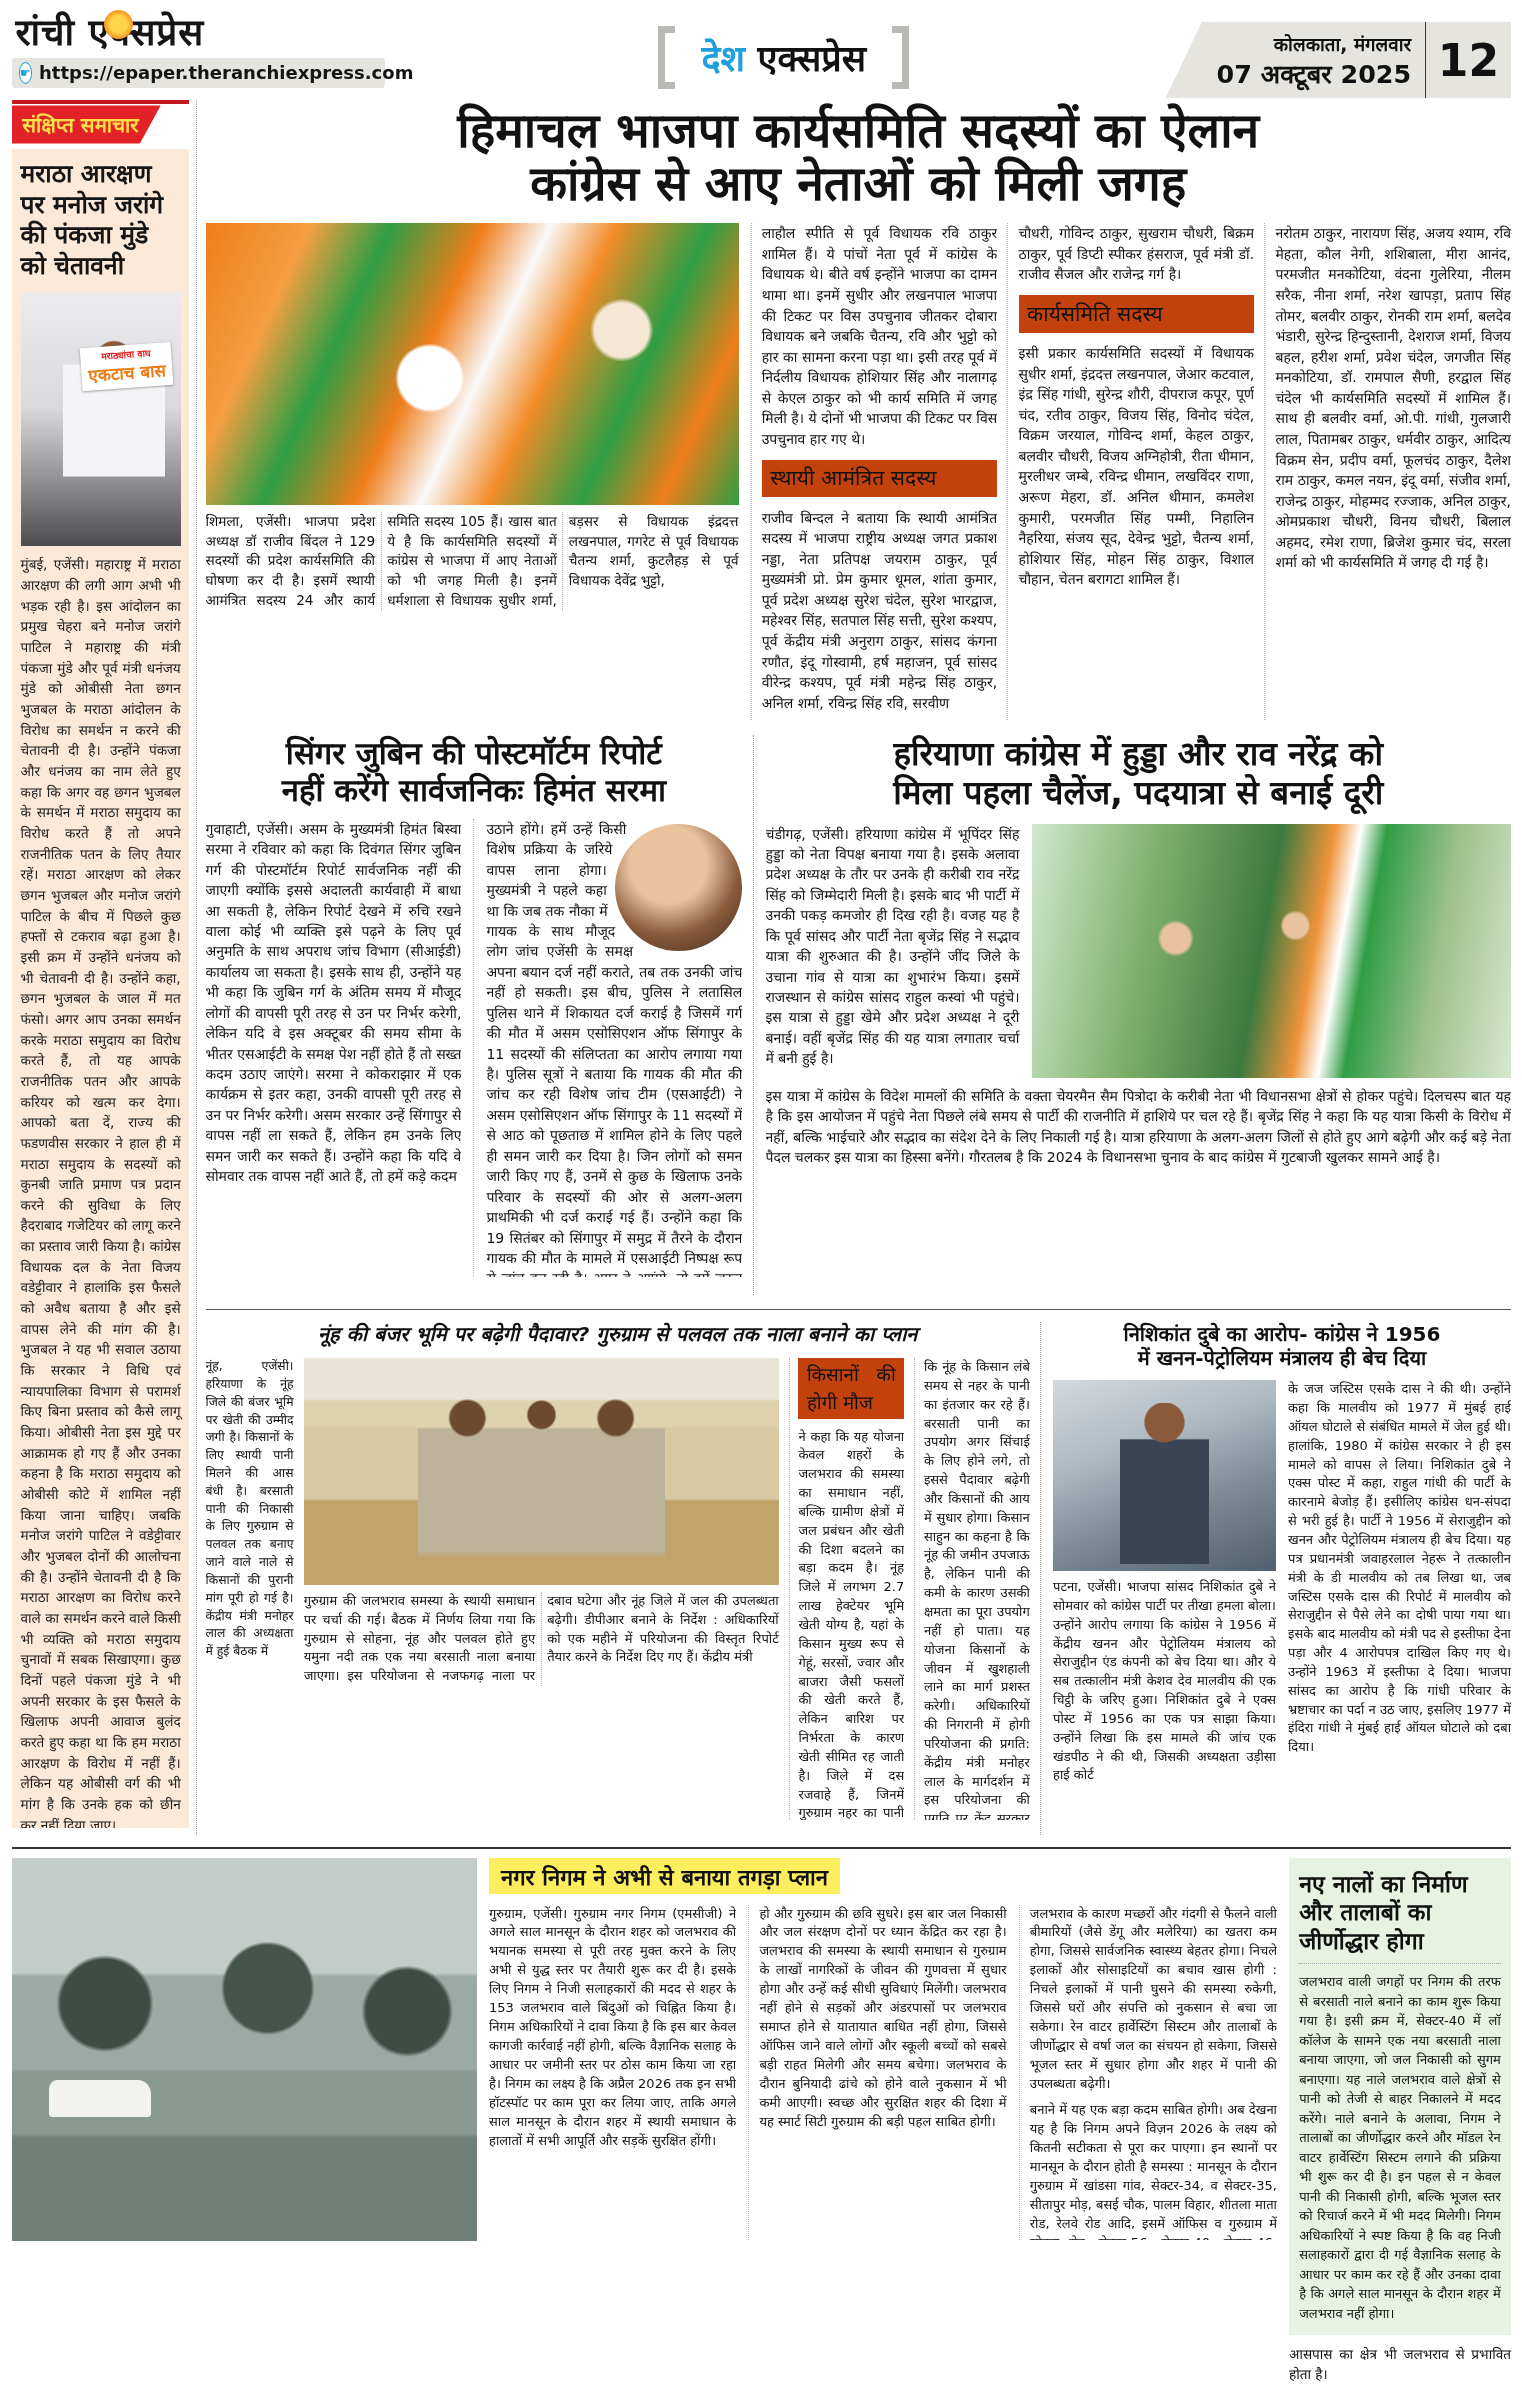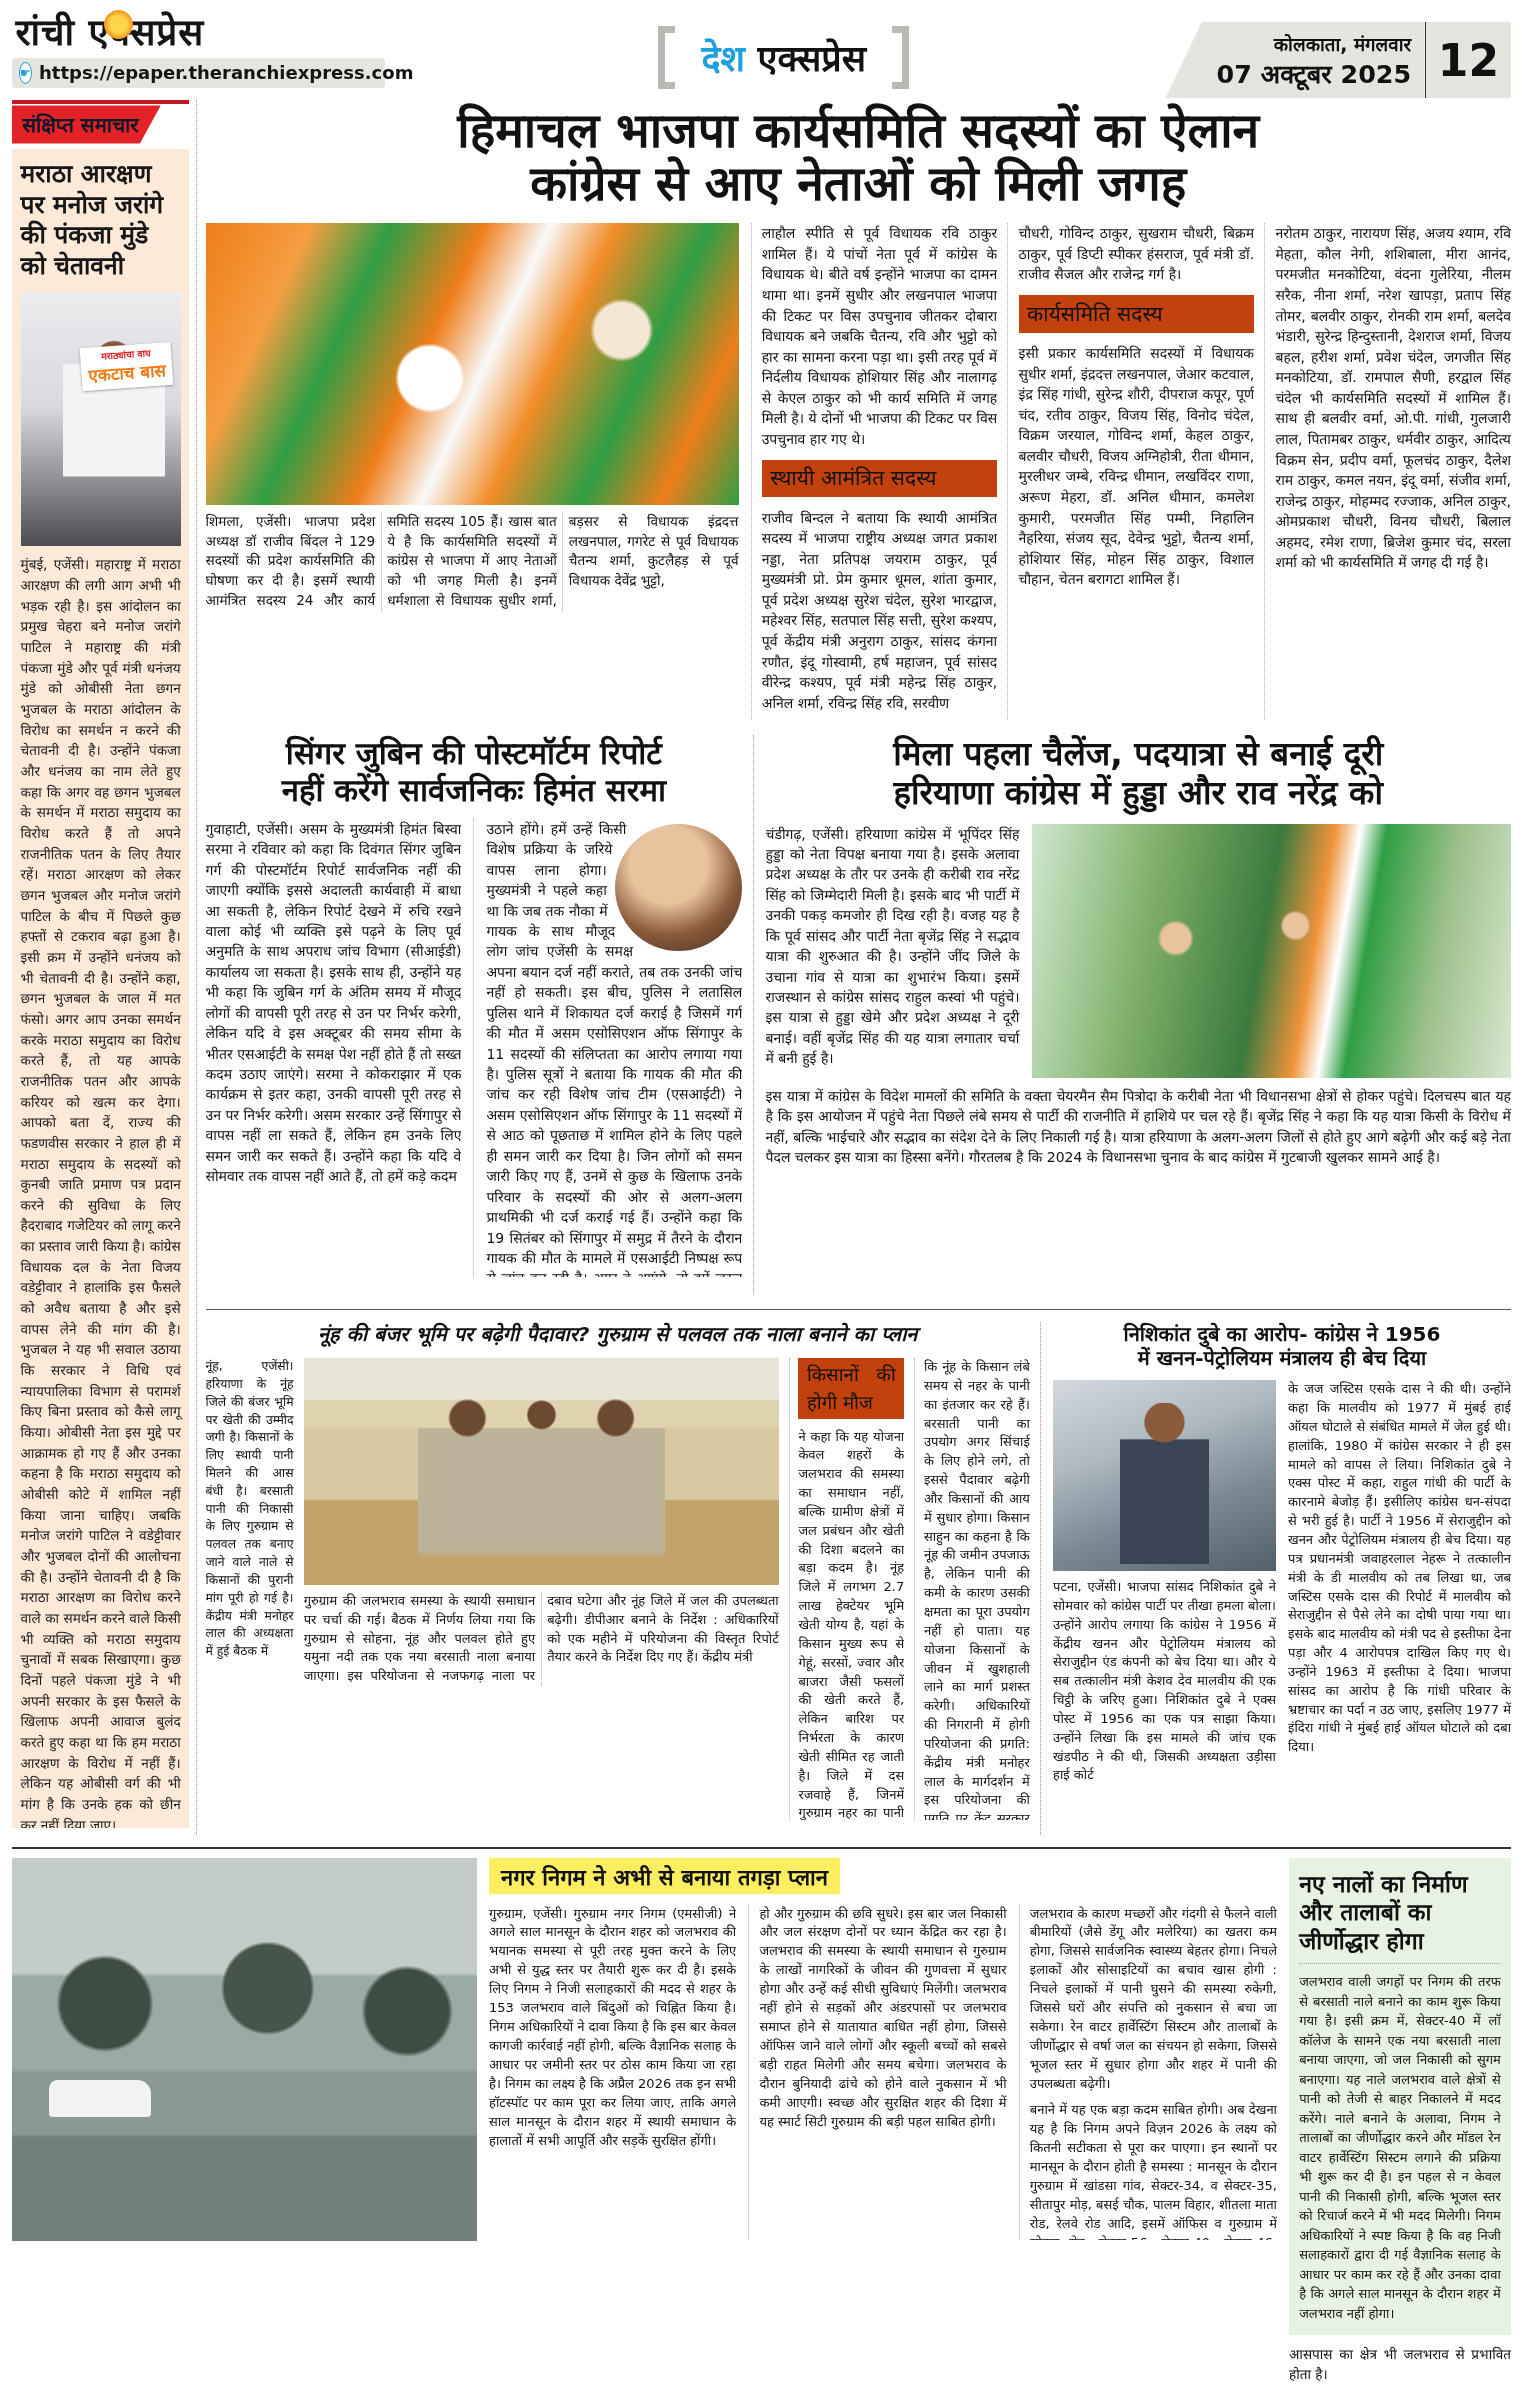--- a/index.html
+++ b/index.html
@@ -29,21 +29,21 @@
   .datebox .l2 { font-size:25.4px; font-weight:800; }
   .pgno { background:#e5e4df; border-left:1.7px solid #333; font-size:44px; font-weight:800; padding:6.8px 12px; display:flex; align-items:center; }
 
   
   .band { display:flex; margin-top:6.8px; }
   .briefs { width:185px; flex:0 0 185px; border-right:1.7px dotted #9a9a9a; padding-right:6.8px; }
   .mainarea { flex:1; padding-left:8.5px; min-width:0; }
 
   
   .briefs-topline { height:3.4px; background:#c01a20; margin-bottom:1.7px; }
-  .badge { background:#e32227; color:#0f172a; font-size:20.4px; font-weight:800; padding:5.1px 22px 5.1px 10.2px; display:inline-block; clip-path:polygon(0 0,100% 0,86% 100%,0 100%); }
+  .badge { background:#e32227; color:#fde047; font-size:20.4px; font-weight:800; padding:5.1px 22px 5.1px 10.2px; display:inline-block; clip-path:polygon(0 0,100% 0,86% 100%,0 100%); }
   .brief-inner { background:#fce9d7; margin-top:5.1px; padding:10.2px 8.5px; max-height:1679px; overflow:hidden; }
   .brief-h { font-size:24.6px; line-height:1.25; font-weight:800; color:#161616; margin-bottom:10.2px; }
   .photo { position:relative; overflow:hidden; }
   .protest-photo { height:254px; background:linear-gradient(180deg,#ececef 0%,#d9d9de 45%,#8d8d92 75%,#4c4c50 100%); margin-bottom:8.5px; }
   .protest-photo .person { position:absolute; right:15.3px; top:34px; width:102px; height:187px; background:radial-gradient(circle at 50% 18%,#8a5a3b 0 11%,transparent 12%),linear-gradient(180deg,transparent 20%,#f4f4f6 21% 80%,transparent 81%); }
   .placard { position:absolute; right:8.5px; top:53px; background:#fff; padding:3.4px 6.8px; transform:rotate(-4deg); text-align:center; box-shadow:0 0.8px 2.5px rgba(0,0,0,.4); }
   .placard .p1 { color:#d22; font-size:9.3px; font-weight:700; display:block; }
   .placard .p2 { color:#f07a12; font-size:17px; font-weight:800; display:block; }
   .brief-body { font-size:13.6px; line-height:1.52; text-align:justify; color:#1c1c1c; }
 
@@ -224,22 +224,22 @@
             </div>
             <div class="zcol">
               <span class="avatar"></span>
               <p>उठाने होंगे। हमें उन्हें किसी विशेष प्रक्रिया के जरिये वापस लाना होगा। मुख्यमंत्री ने पहले कहा था कि जब तक नौका में गायक के साथ मौजूद लोग जांच एजेंसी के समक्ष अपना बयान दर्ज नहीं कराते, तब तक उनकी जांच नहीं हो सकती। इस बीच, पुलिस ने लतासिल पुलिस थाने में शिकायत दर्ज कराई है जिसमें गर्ग की मौत में असम एसोसिएशन ऑफ सिंगापुर के 11 सदस्यों की संलिप्तता का आरोप लगाया गया है। पुलिस सूत्रों ने बताया कि गायक की मौत की जांच कर रही विशेष जांच टीम (एसआईटी) ने असम एसोसिएशन ऑफ सिंगापुर के 11 सदस्यों में से आठ को पूछताछ में शामिल होने के लिए पहले ही समन जारी कर दिया है। जिन लोगों को समन जारी किए गए हैं, उनमें से कुछ के खिलाफ उनके परिवार के सदस्यों की ओर से अलग-अलग प्राथमिकी भी दर्ज कराई गई हैं। उन्होंने कहा कि 19 सितंबर को सिंगापुर में समुद्र में तैरने के दौरान गायक की मौत के मामले में एसआईटी निष्पक्ष रूप से जांच कर रही है। अगर वे आएंगे, तो हमें जरूर पता चल जायेगा।</p>
             </div>
           </div>
         </article>
 
         <article class="haryana">
           <h2 class="h-h">
+            <span class="hl">हरियाणा कांग्रेस में हुड्डा और राव नरेंद्र को</span>
             <span class="hl">मिला पहला चैलेंज, पदयात्रा से बनाई दूरी</span>
-            <span class="hl">हरियाणा कांग्रेस में हुड्डा और राव नरेंद्र को</span>
           </h2>
           <div class="hwrap">
             <div class="hcol">
               <p>चंडीगढ़, एजेंसी। हरियाणा कांग्रेस में भूपिंदर सिंह हुड्डा को नेता विपक्ष बनाया गया है। इसके अलावा प्रदेश अध्यक्ष के तौर पर उनके ही करीबी राव नरेंद्र सिंह को जिम्मेदारी मिली है। इसके बाद भी पार्टी में उनकी पकड़ कमजोर ही दिख रही है। वजह यह है कि पूर्व सांसद और पार्टी नेता बृजेंद्र सिंह ने सद्भाव यात्रा की शुरुआत की है। उन्होंने जींद जिले के उचाना गांव से यात्रा का शुभारंभ किया। इसमें राजस्थान से कांग्रेस सांसद राहुल कस्वां भी पहुंचे। इस यात्रा से हुड्डा खेमे और प्रदेश अध्यक्ष ने दूरी बनाई। वहीं बृजेंद्र सिंह की यह यात्रा लगातार चर्चा में बनी हुई है।</p>
             </div>
             <div class="photo congress-photo"></div>
           </div>
           <p class="hbottom">इस यात्रा में कांग्रेस के विदेश मामलों की समिति के वक्ता चेयरमैन सैम पित्रोदा के करीबी नेता भी विधानसभा क्षेत्रों से होकर पहुंचे। दिलचस्प बात यह है कि इस आयोजन में पहुंचे नेता पिछले लंबे समय से पार्टी की राजनीति में हाशिये पर चल रहे हैं। बृजेंद्र सिंह ने कहा कि यह यात्रा किसी के विरोध में नहीं, बल्कि भाईचारे और सद्भाव का संदेश देने के लिए निकाली गई है। यात्रा हरियाणा के अलग-अलग जिलों से होते हुए आगे बढ़ेगी और कई बड़े नेता पैदल चलकर इस यात्रा का हिस्सा बनेंगे। गौरतलब है कि 2024 के विधानसभा चुनाव के बाद कांग्रेस में गुटबाजी खुलकर सामने आई है।</p>
         </article>
       </div>

